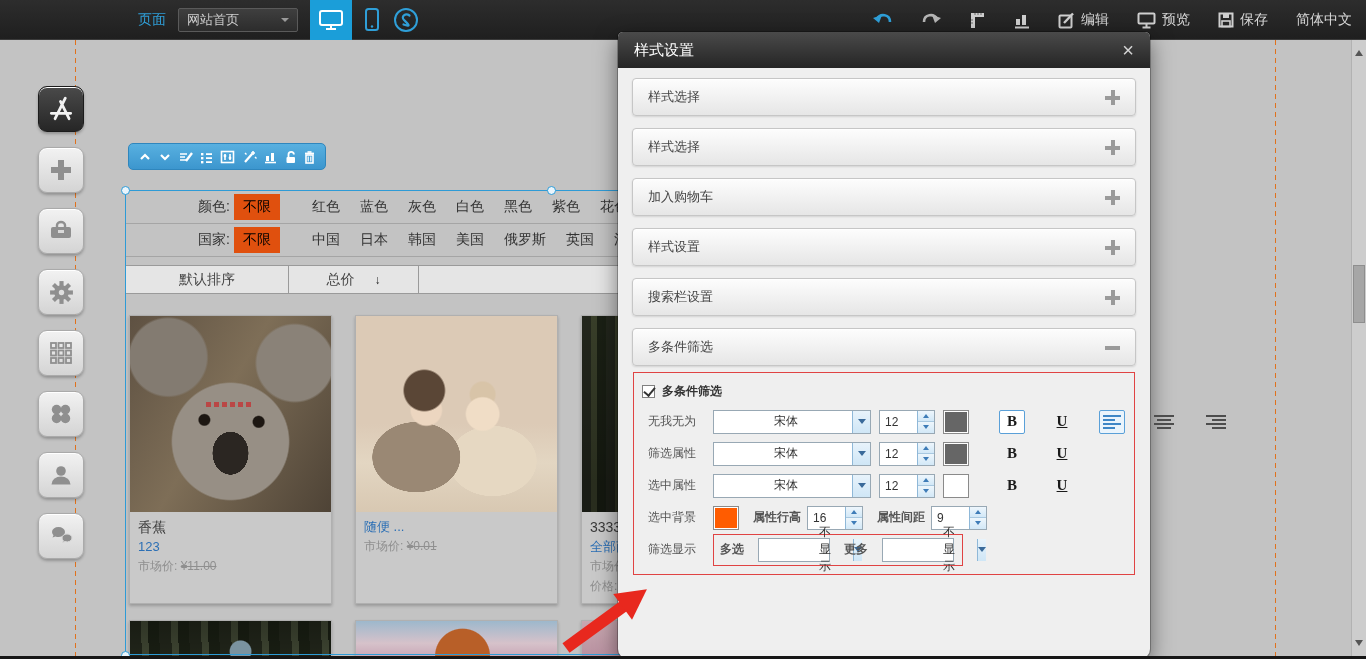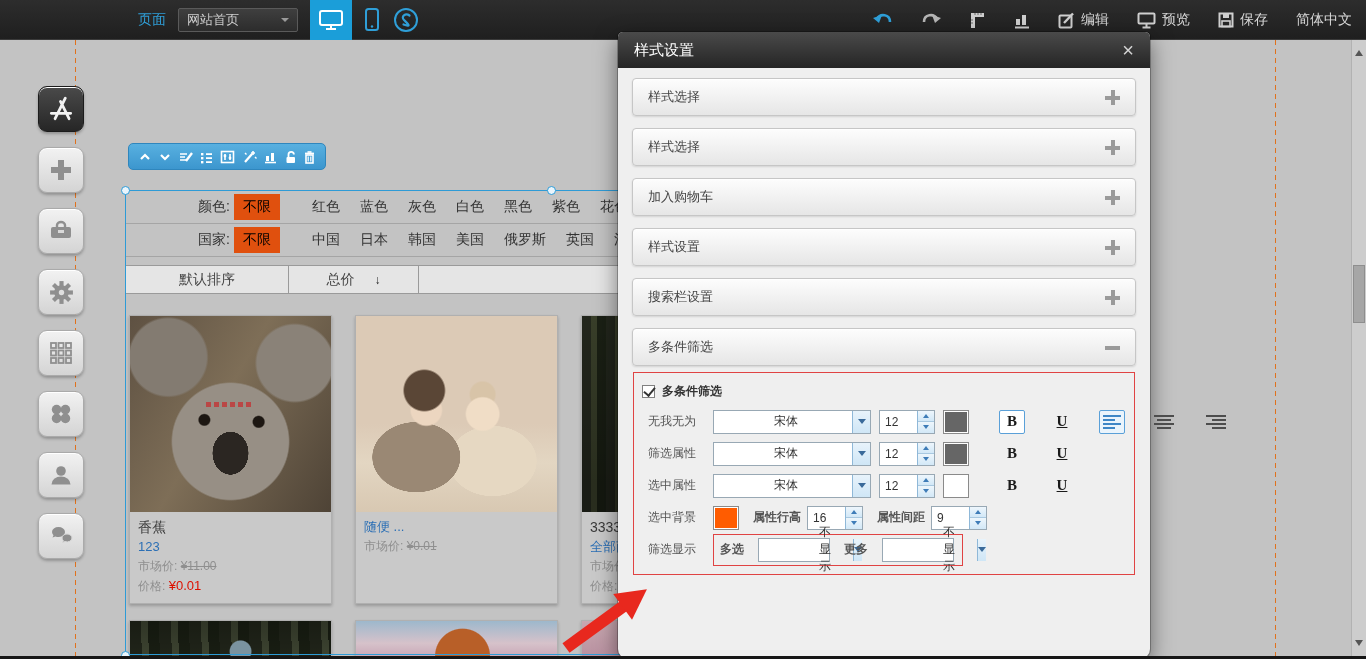--- a/index.html
+++ b/index.html
@@ -449,21 +449,20 @@
 
 <div id="cards-row1">
     <div class="pcard" style="left: 129px; top: 315px; height: 289px;">
       <div class="pimg img-koala">
         <span class="wm"></span>
       </div>
       <div class="pbody">
         <div class="pname">香蕉</div>
         <div class="plink">123</div>
         <div class="pline"><span class="ml">市场价:</span> <span class="strike">¥11.00</span></div>
-        <div class="pline"><span class="pl">价格:</span> <span class="red">¥0.01</span></div>
       </div>
     </div>
     <div class="pcard" style="left: 355px; top: 315px; height: 289px;">
       <div class="pimg img-children"></div>
       <div class="pbody">
         <div class="plink">随便 ...</div>
         <div class="pline"><span class="ml">市场价:</span> <span class="strike">¥0.01</span></div>
       </div>
     </div>
     <div class="pcard" style="left: 581px; top: 315px; height: 289px;">

